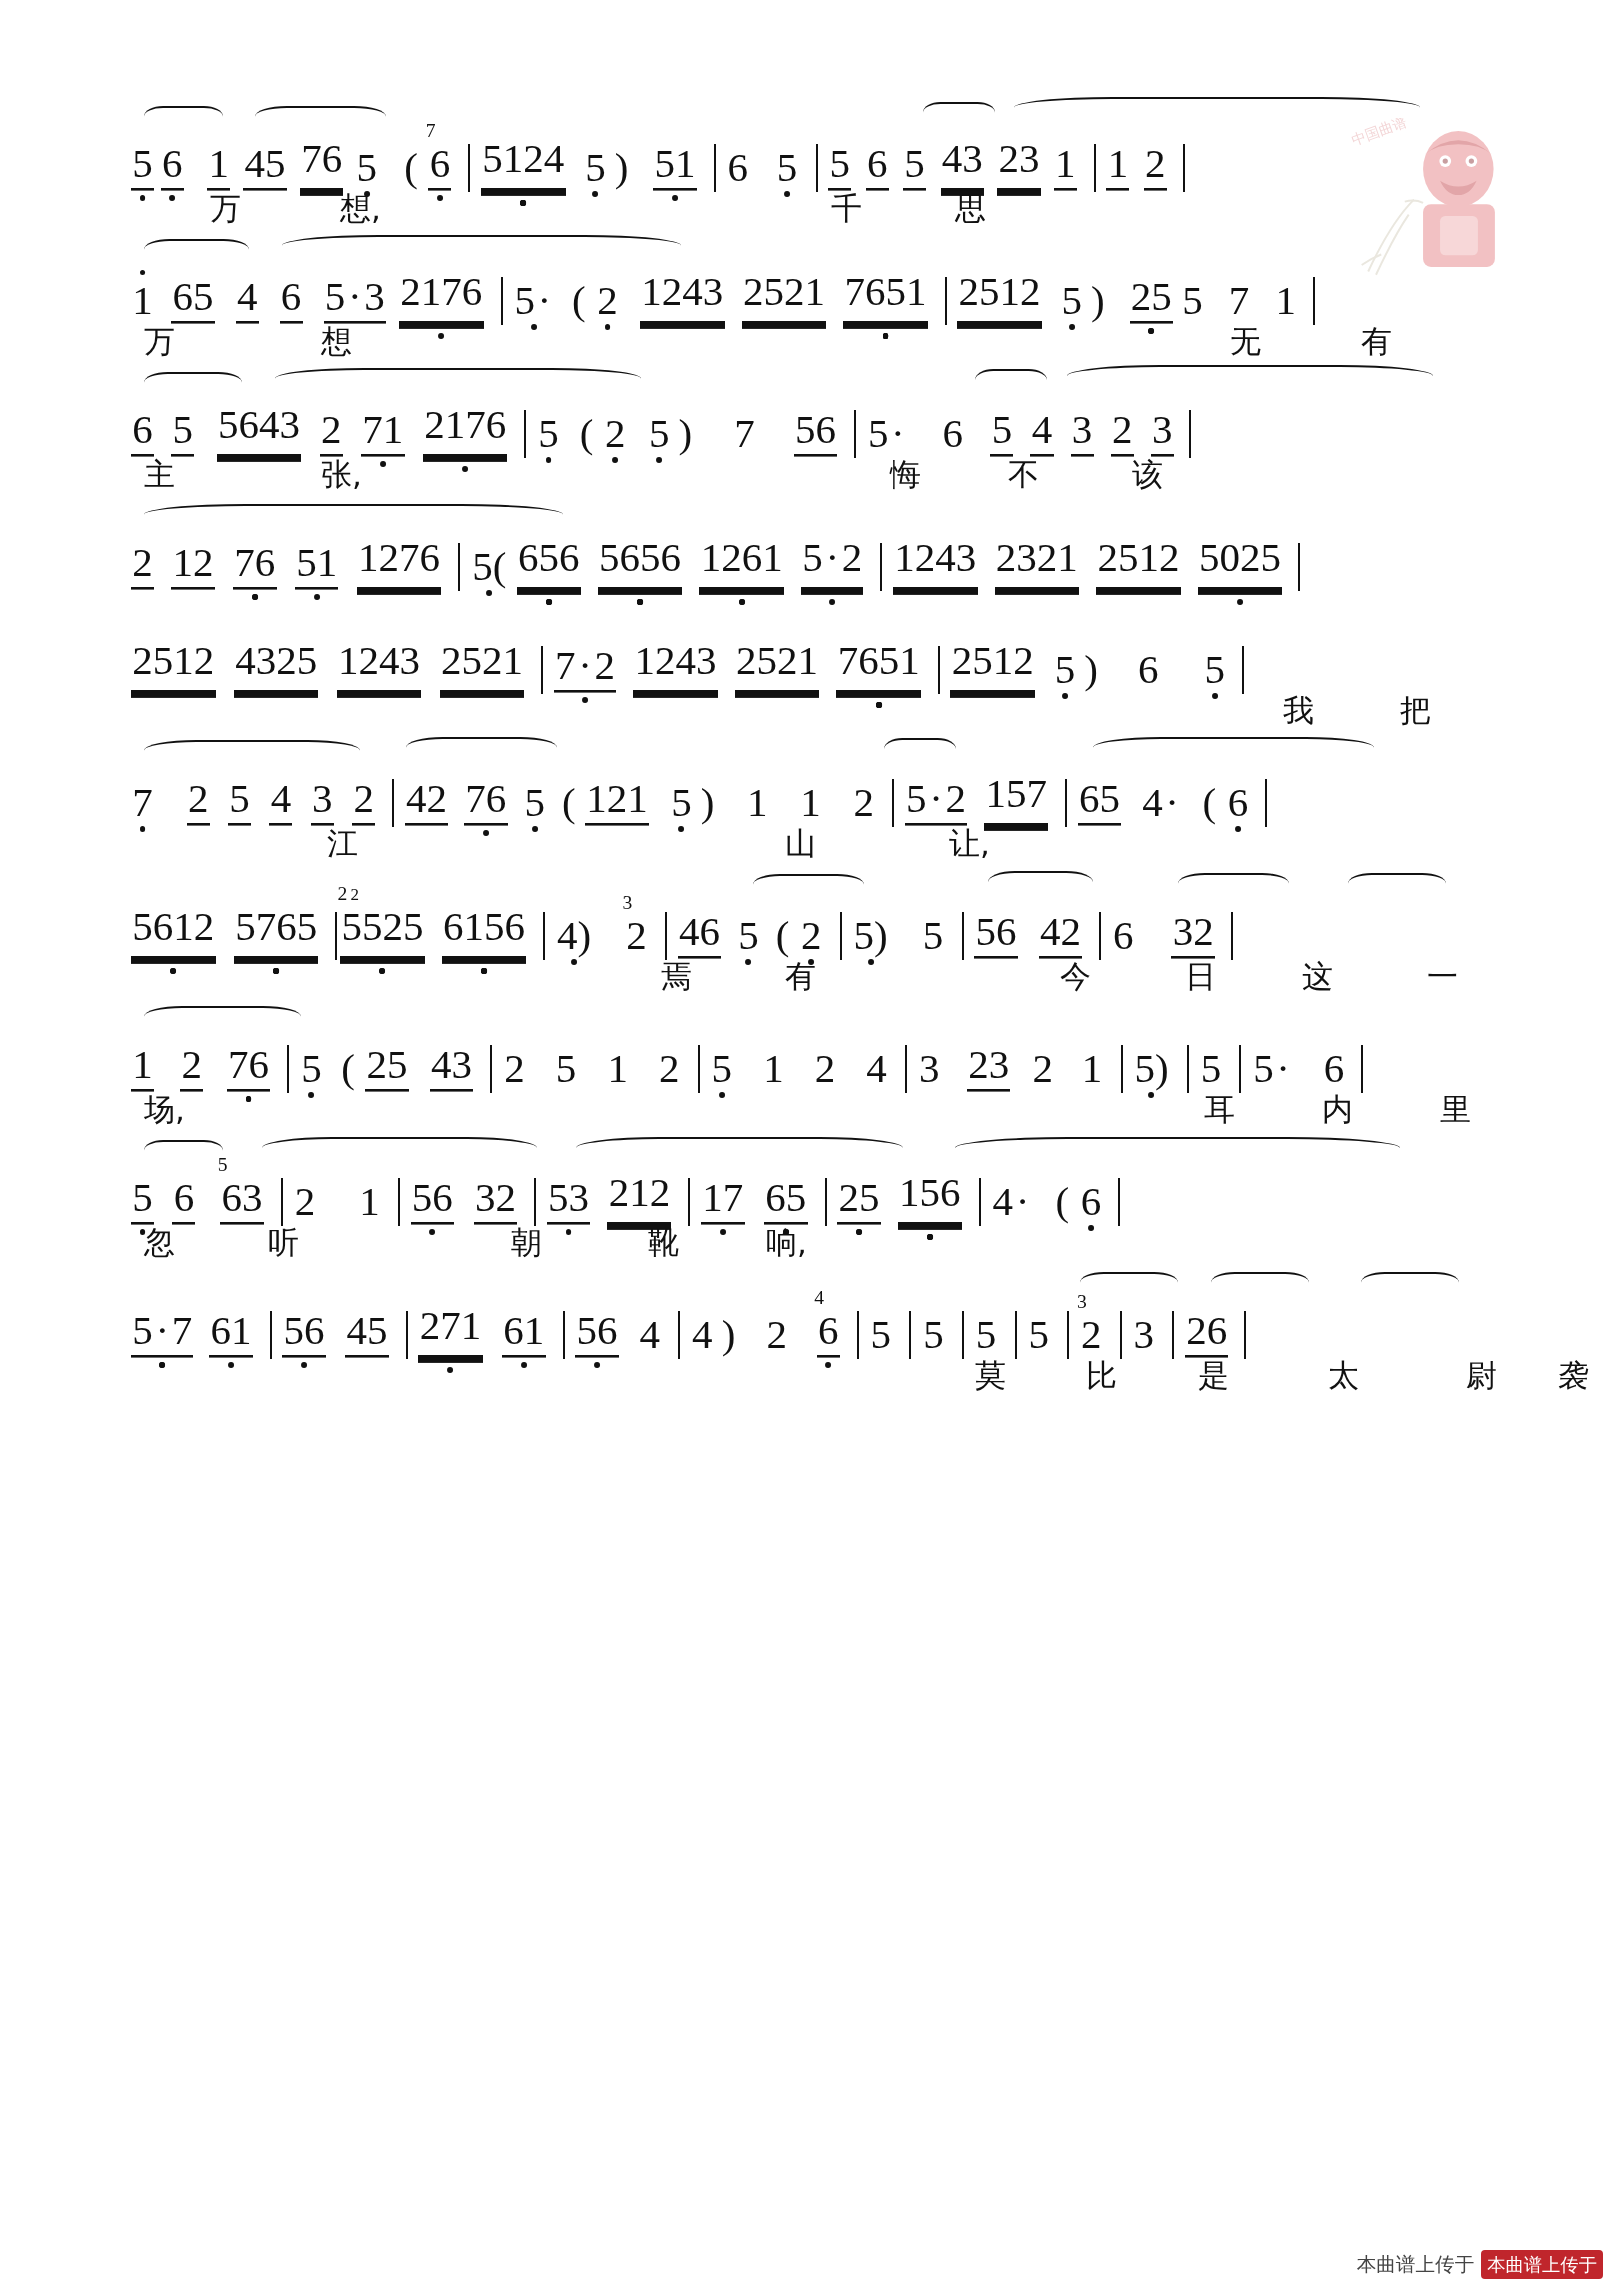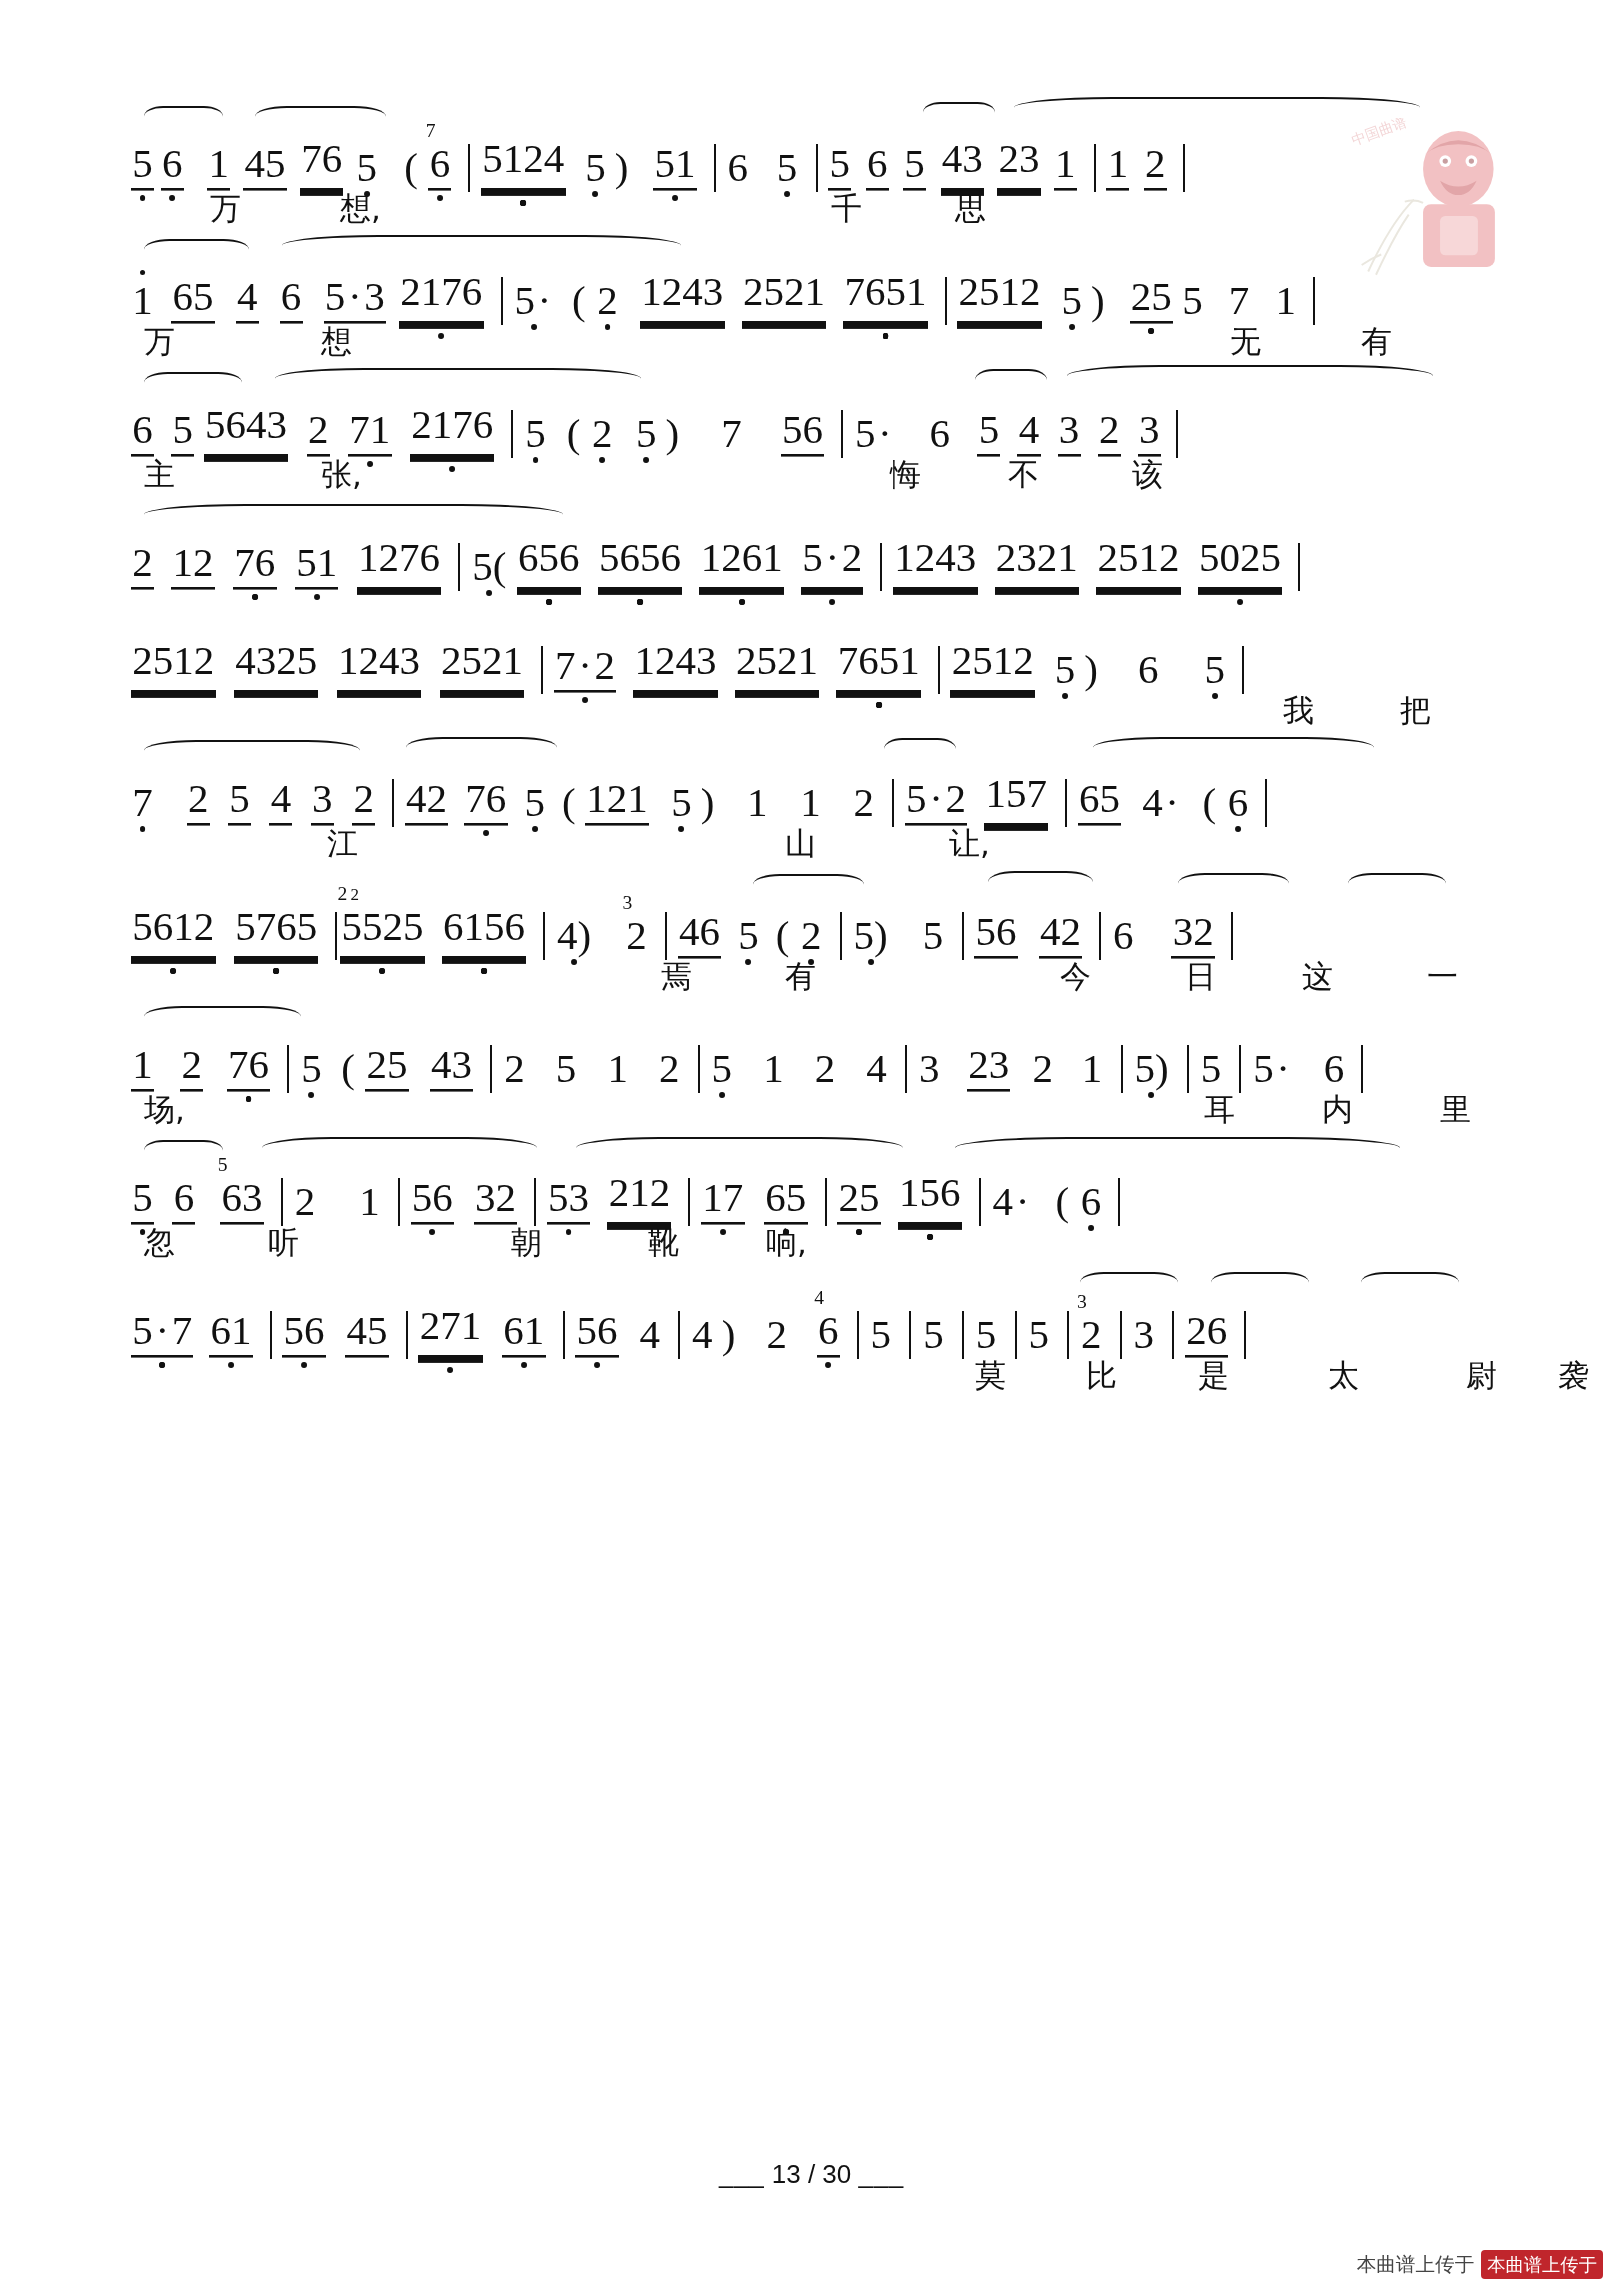--- a/index.html
+++ b/index.html
@@ -231,21 +231,21 @@
     </div>
 
     <div class="system">
       <div class="slur" style="left:13px; top:-5.2px; width:98px;"></div>
       <div class="slur" style="left:144px; top:-9.2px; width:366px;"></div>
       <div class="slur" style="left:844px; top:-7.9px; width:72px;"></div>
       <div class="slur" style="left:936px; top:-11.8px; width:366px;"></div>
       <div class="notes">
         <span class="n u1"><span>6</span></span>
         <span class="n u1" style="margin-left:10.5px;">5</span>
-        <span class="n u2" style="margin-left:3px;"><span>5</span><span>6</span><span>4</span><span>3</span></span>
+        <span class="n u2" style="margin-left:16px;"><span>5</span><span>6</span><span>4</span><span>3</span></span>
         <span class="n u1" style="margin-left:11.8px;">2</span>
         <span class="n u1" style="margin-left:11.8px;"><span class="dotlow">7</span><span>1</span></span>
         <span class="n u2" style="margin-left:11.8px;"><span>2</span><span class="dotlow">1</span><span>7</span><span>6</span></span>
         <span class="bar"></span>
         <span class="n u0"><span class="dotlow">5</span></span>
         <span class="n u0" style="margin-left:11.8px;">(</span>
         <span class="n u0" style="margin-left:2.6px;"><span class="dotlow">2</span></span>
         <span class="n u0" style="margin-left:14.4px;"><span class="dotlow">5</span></span>
         <span class="n u0">)</span>
         <span class="n u0" style="margin-left:33px;">7</span>
@@ -523,25 +523,20 @@
         <span style="left:1067px;">是</span>
         <span style="left:1197px;">太</span>
         <span style="left:1335px;">尉</span>
         <span style="left:1427px;">袭</span>
 
       </div>
     </div>
 
   </div>
 
-  <div class="footer">
-    <span class="rule">___</span>
-    <span>13 / 30</span>
-    <span class="rule">___</span>
-  </div>
 
   <div class="credit">
     <span>本曲谱上传于</span>
     <span class="logo">
       <span class="cn">本曲谱上传于</span>
     </span>
   </div>
 
 </div>
 

